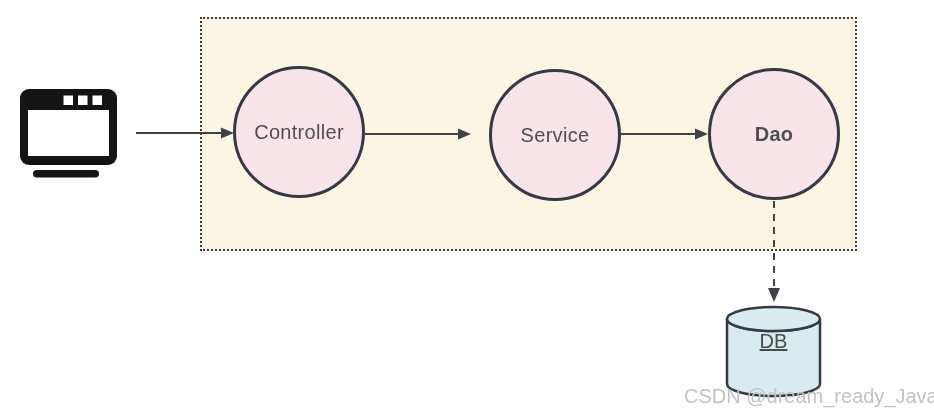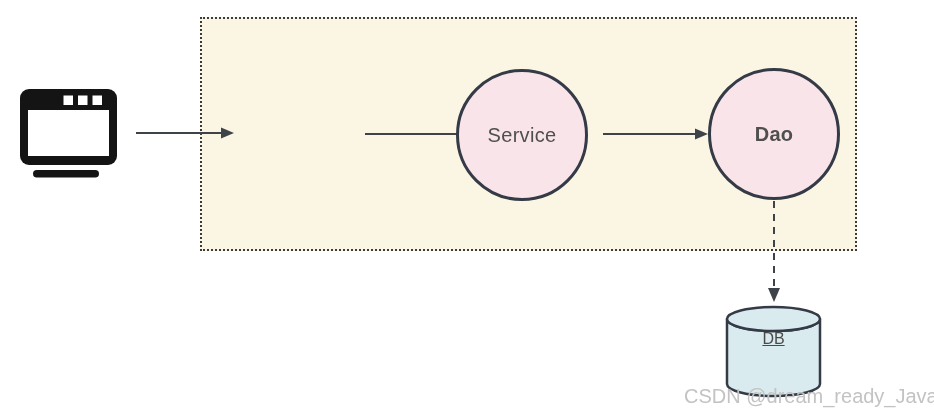--- a/index.html
+++ b/index.html
@@ -46,30 +46,30 @@
     border: 3px solid #343A46;
     display: flex;
     align-items: center;
     justify-content: center;
     font-size: 20px;
     color: #4F4F4F;
     letter-spacing: 0.3px;
     z-index: 3;
   }
   #node-controller { left: 233px; top: 66px; }
-  #node-service    { left: 456px; top: 69px; }
+  #node-service    { left: 489px; top: 69px; }
   #node-dao        { left: 708px; top: 68px; font-weight: bold; }
   
   .db-label {
     position: absolute;
     left: 727px;
     top: 330px;
     width: 93px;
     text-align: center;
-    font-size: 16px;
+    font-size: 20px;
     color: #4A4A4A;
     z-index: 4;
     text-decoration: underline;
   }
   
   .watermark {
     position: absolute;
     left: 684px;
     top: 385px;
     font-size: 20px;
@@ -115,20 +115,23 @@
       <line x1="774" y1="201" x2="774" y2="288" stroke="#3E4249" stroke-width="2" stroke-dasharray="7,6"></line>
       <polygon points="768,288 780,288 774,302" fill="#3E4249"></polygon>
     </g>
 
     <g>
       <path d="M727 319 v65 a46.5 12 0 0 0 93 0 v-65 a46.5 12 0 0 1 -93 0 z" fill="#D9EBEE" stroke="#343A46" stroke-width="2.5" stroke-linejoin="round"></path>
       <ellipse cx="773.5" cy="319" rx="46.5" ry="12" fill="#D9EBEE" stroke="#343A46" stroke-width="2.5"></ellipse>
     </g>
   </svg>
 
+  <div id="node-controller" class="node-circle">
+    <span>Controller</span>
+  </div>
 
   <div id="node-service" class="node-circle">
     <span>Service</span>
   </div>
 
   <div id="node-dao" class="node-circle">
     <span>Dao</span>
   </div>
 
   <div class="db-label">DB</div>

